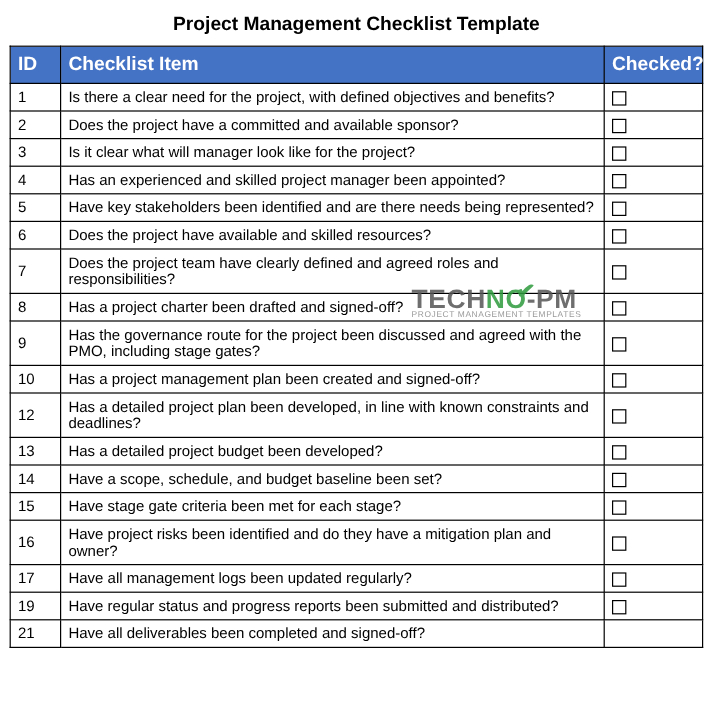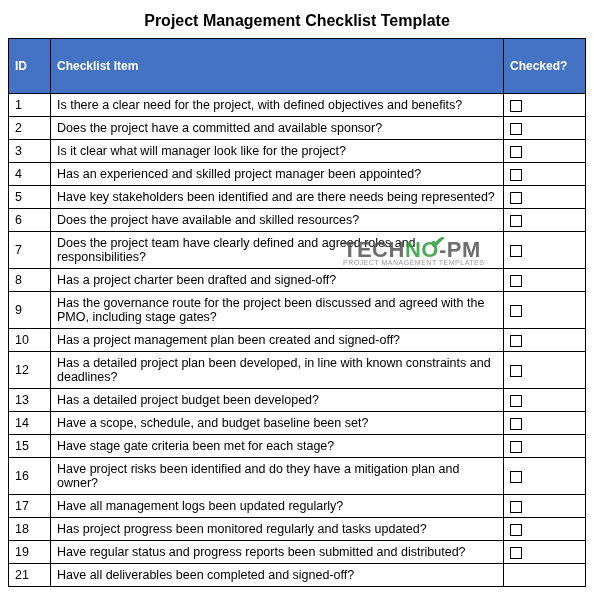--- a/index.html
+++ b/index.html
@@ -19,22 +19,22 @@
   table {
     border-collapse: collapse;
     width: 100%;
     table-layout: fixed;
   }
   th {
     background: #4472C4;
     color: #fff;
     text-align: left;
     font-weight: bold;
-    font-size: 12px;
-    padding: 20px 6px;
+    font-size: 16px;
+    padding: 6px 6px;
     border: 1px solid #000;
   }
   th.checked, td.checked {
     text-align: left;
   }
   td {
     border: 1px solid #000;
     font-size: 12.5px;
     padding: 4px 6px;
     vertical-align: middle;
@@ -176,25 +176,20 @@
           <td>16</td>
           <td>Have project risks been identified and do they have a mitigation plan and owner?</td>
           <td class="checked"><span class="checkbox"></span></td>
         </tr>
         <tr>
           <td>17</td>
           <td>Have all management logs been updated regularly?</td>
           <td class="checked"><span class="checkbox"></span></td>
         </tr>
         <tr>
-          <td>18</td>
-          <td>Has project progress been monitored regularly and tasks updated?</td>
-          <td class="checked"><span class="checkbox"></span></td>
-        </tr>
-        <tr>
           <td>19</td>
           <td>Have regular status and progress reports been submitted and distributed?</td>
           <td class="checked"><span class="checkbox"></span></td>
         </tr>
         <tr>
           <td>21</td>
           <td>Have all deliverables been completed and signed-off?</td>
           <td class="checked"></td>
         </tr>
       </tbody>

